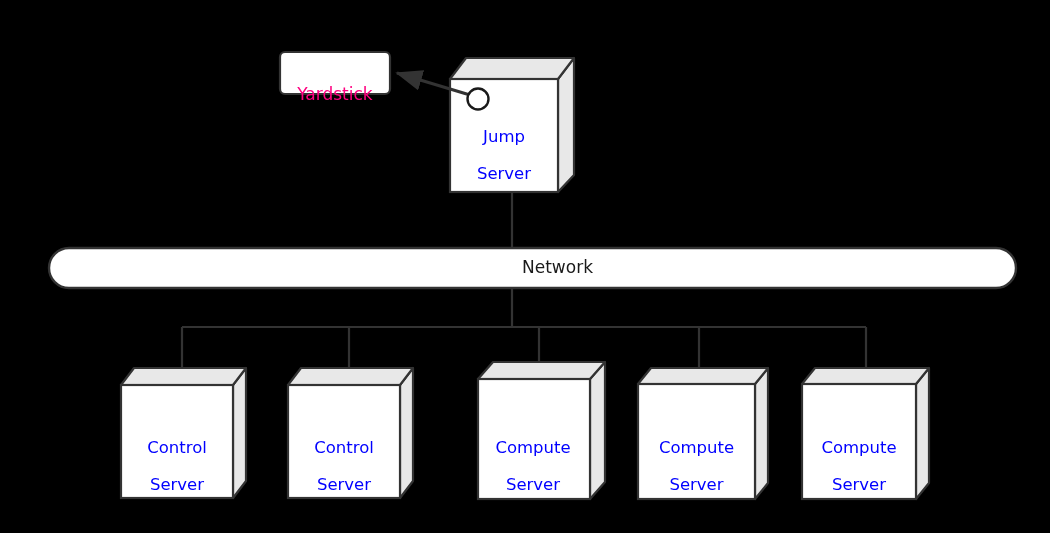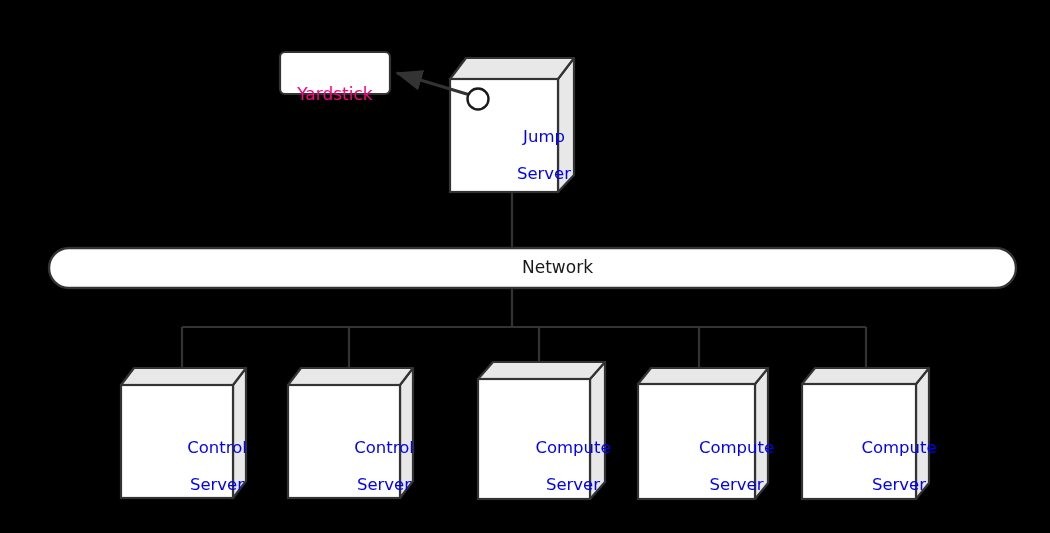--- a/index.html
+++ b/index.html
@@ -30,21 +30,20 @@
   .node-label {
     position: absolute;
     text-align: center;
     pointer-events: none;
     line-height: 1.12;
     white-space: pre-line;
   }
   .label-server {
     color: #0000FF;
     font-size: 16.5px;
-    padding-left: 40px;
   }
   .label-yardstick {
     color: #FF0080;
     font-size: 17px;
     margin-top: 23px;
   }
   .label-network {
     color: #1A1A1A;
     font-size: 17px;
   }

